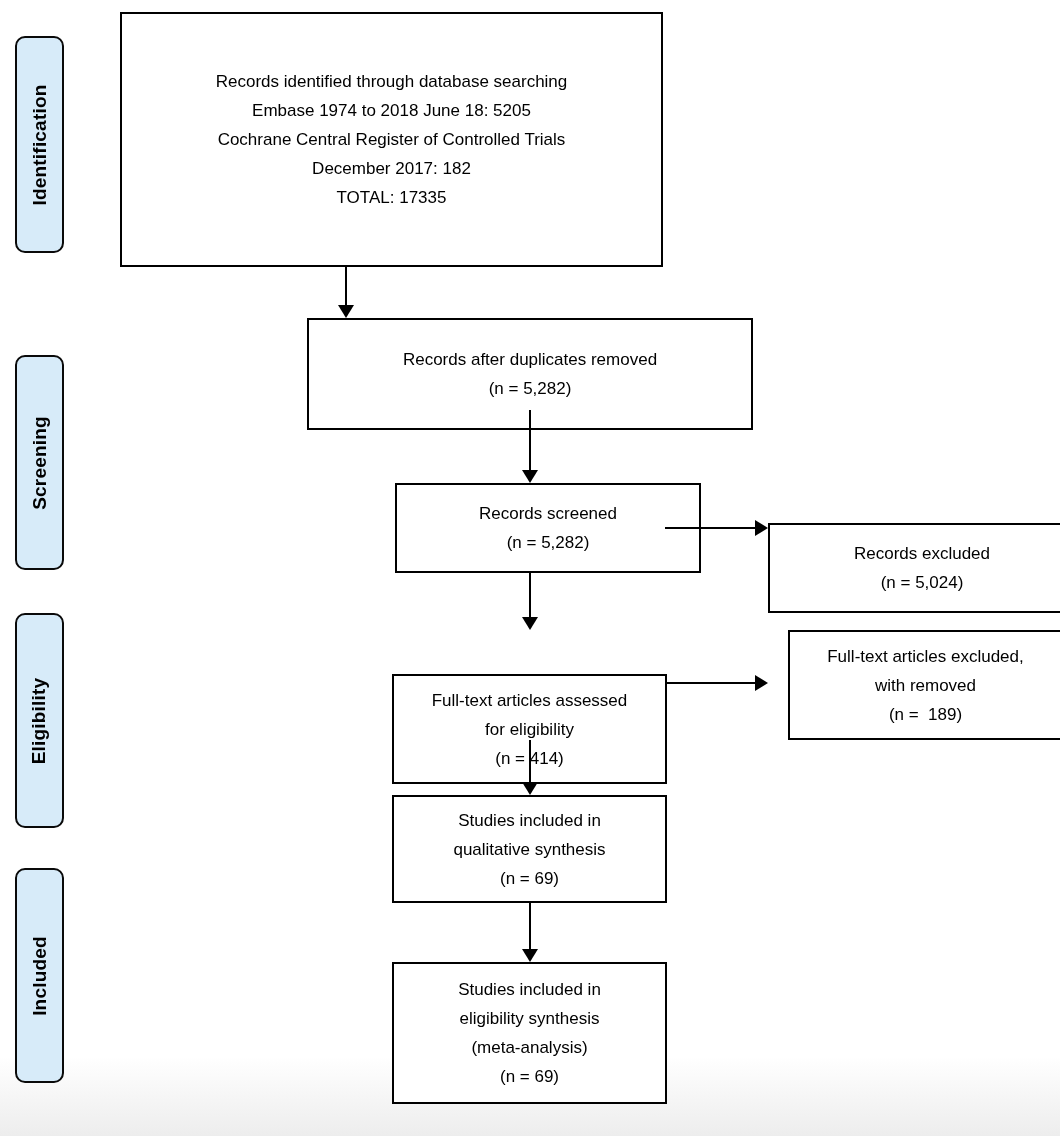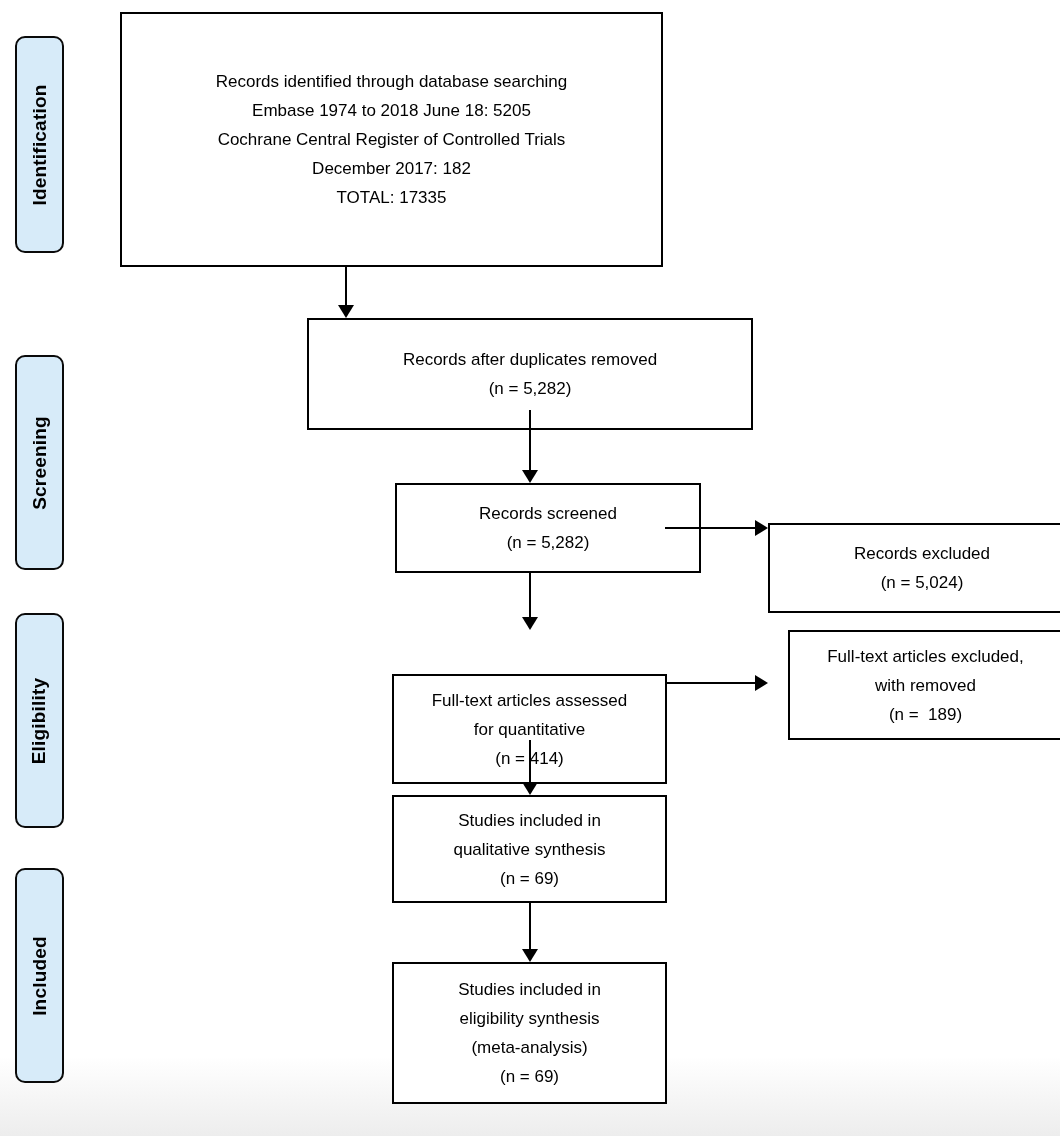--- a/index.html
+++ b/index.html
@@ -122,21 +122,21 @@
   <div class="fbox" style="left:768px; top:483px; width:308px; height:90px;margin-top:40px;">
     <div class="ln">Records excluded</div>
     <div class="ln">(n = 5,024)</div>
   </div>
 
   <div class="vline" style="left:529px; top:573px; height:46px;"></div>
   <div class="head-down" style="left:522px; top:617px;"></div>
 
   <div class="fbox" style="left:392px; top:630px; width:275px; height:110px;margin-top:44px;">
     <div class="ln">Full-text articles assessed</div>
-    <div class="ln">for quantitative</div>
+    <div class="ln">for eligibility</div>
     <div class="ln">(n = 414)</div>
   </div>
 
   <div class="hline" style="left:667px; top:682px; width:90px;"></div>
   <div class="head-right" style="left:755px; top:675px;"></div>
 
   <div class="fbox" style="left:768px; top:630px; width:275px; height:110px;margin-left:20px;">
     <div class="ln">Full-text articles excluded,</div>
     <div class="ln">with removed</div>
     <div class="ln">(n = &nbsp;189)</div>

